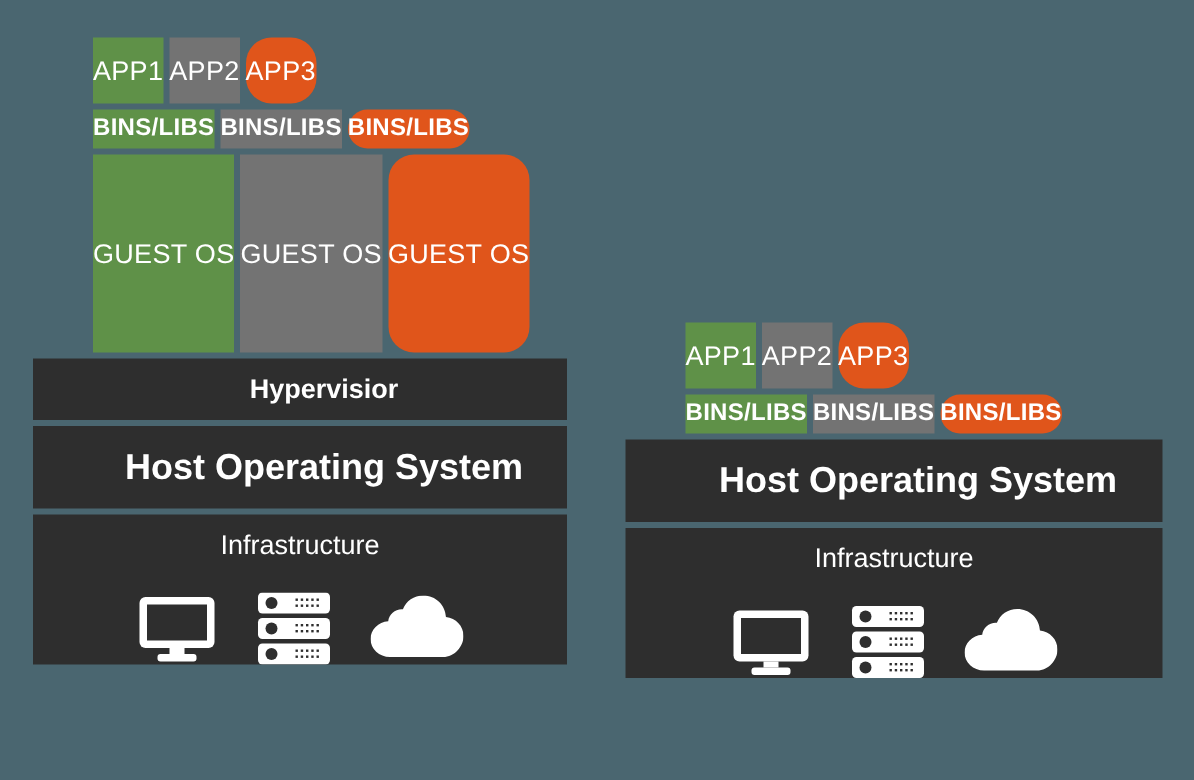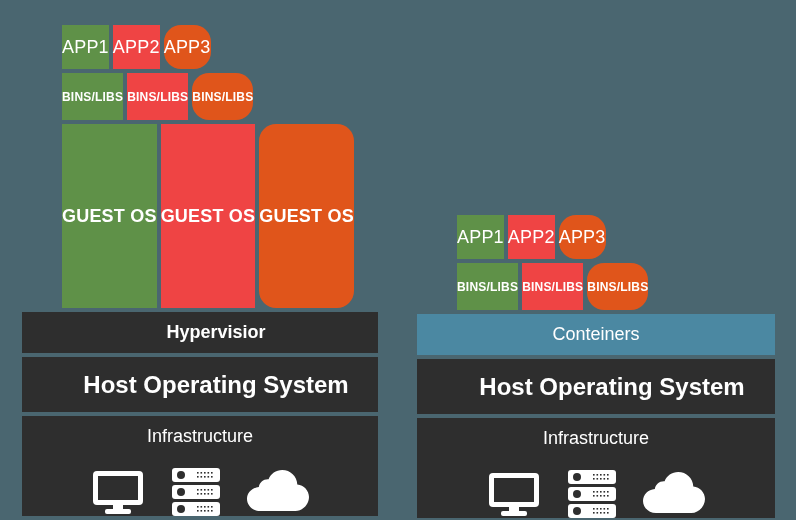--- a/index.html
+++ b/index.html
@@ -45,32 +45,32 @@
     text-align: center;
     box-sizing: border-box;
     letter-spacing: 0.2px;
   }
 
   .app-cell {
     height: 44px;
     font-size: 18px;
   }
   .bins-cell {
-    height: 47px;
-    font-size: 12px;
+    height: 26px;
+    font-size: 16px;
     font-weight: bold;
   }
   .guest-cell {
-    height: 184px;
-    font-size: 18px;
-    font-weight: bold;
+    height: 132px;
+    font-size: 18px;
+    font-weight: normal;
   }
 
   .c-green  { background: #5f9148; }
-  .c-amber  { background: #ef4444; }
+  .c-amber  { background: #737373; }
   .c-orange { background: #e0551b; border-radius: 17px; }
   .c-blue   { background: #4b88a2; }
   .c-dark   { background: #2e2e2e; padding-left: 32px; }
 
   .band {
     color: #ffffff;
     display: flex;
     align-items: center;
     justify-content: center;
     text-align: center;
@@ -220,21 +220,20 @@
       <div class="cell app-cell c-amber">APP2</div>
       <div class="cell app-cell c-orange">APP3</div>
     </div>
 
     <div class="cols">
       <div class="cell bins-cell c-green">BINS/LIBS</div>
       <div class="cell bins-cell c-amber">BINS/LIBS</div>
       <div class="cell bins-cell c-orange">BINS/LIBS</div>
     </div>
 
-    <div class="band band-containers c-blue">Conteiners</div>
 
     <div class="band band-hostos c-dark">Host Operating System</div>
 
     <div class="infra">
       <div class="infra-title">Infrastructure</div>
       <div class="infra-icons">
 
         <span>
           <svg width="54" height="46" viewBox="0 0 54 46" aria-hidden="true">
             <rect x="2" y="2" width="50" height="34" rx="4" ry="4" fill="#ffffff"></rect>

